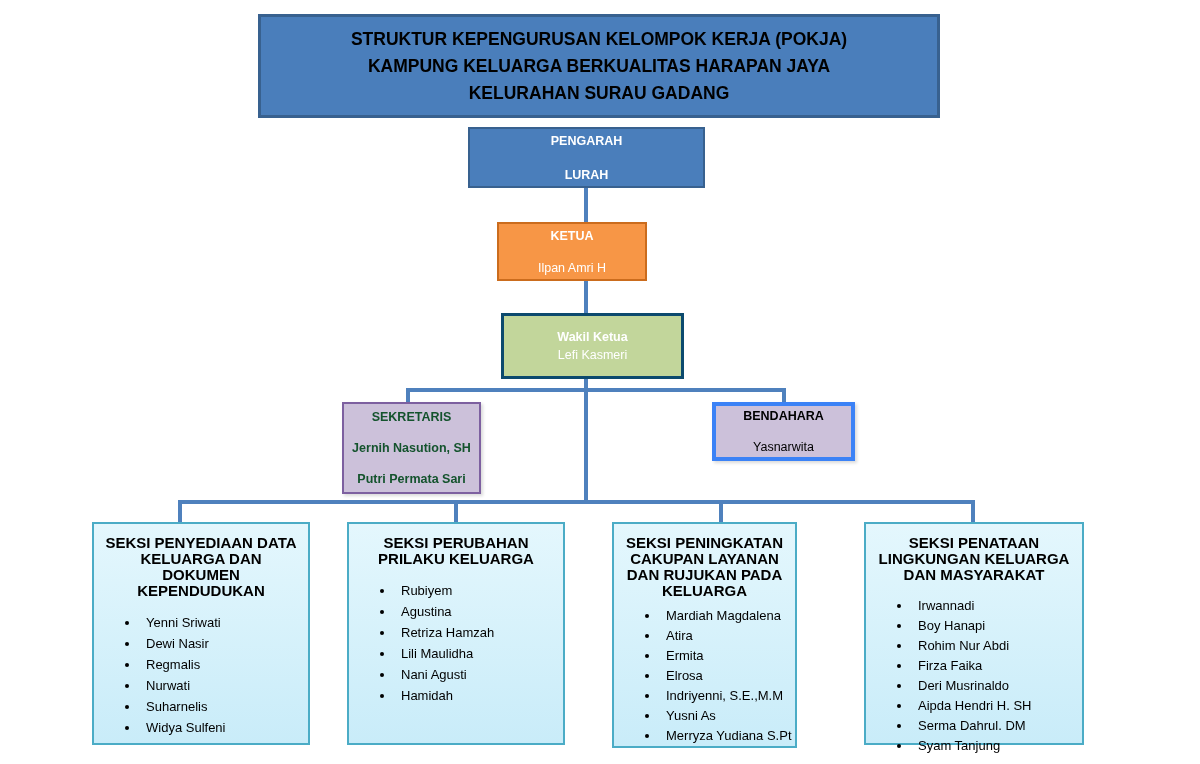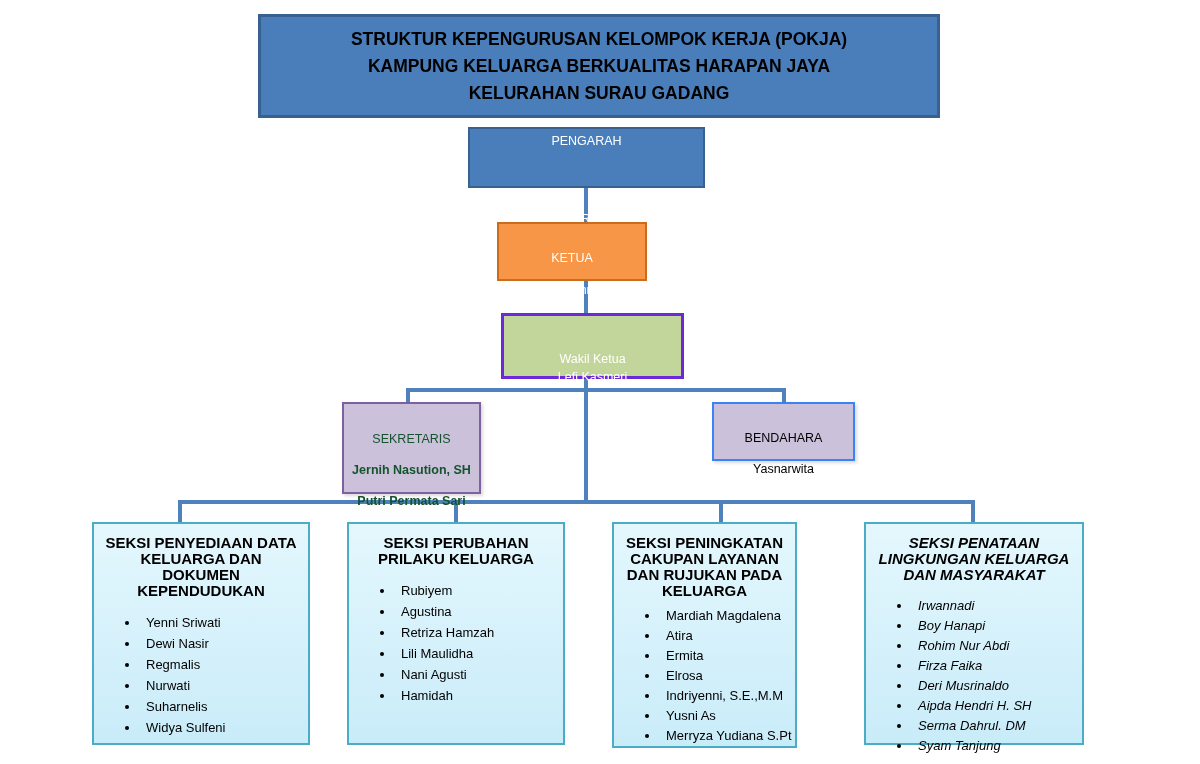--- a/index.html
+++ b/index.html
@@ -18,42 +18,42 @@
     color: #000000; font-weight: bold; font-size: 17.5px;
     display: flex; flex-direction: column; justify-content: center;
   }
   .title-line { line-height: 27px; }
 
   
   .node {
     display: flex; flex-direction: column; justify-content: center;
     font-size: 12.5px;
   }
-  .node .role { font-weight: normal; margin-top: 44px; }
+  .node .role { font-weight: bold; }
 
   .pengarah {
     left: 468px; top: 127px; width: 237px; height: 61px;
     background: #4a7ebb; border: 2px solid #38618f; color: #fff; gap: 20px;
   }
   .ketua {
     left: 497px; top: 222px; width: 150px; height: 59px;
     background: #f79646; border: 2px solid #cb6c1d; color: #fff; gap: 18px;
   }
   .wakil {
     left: 501px; top: 313px; width: 183px; height: 66px;
-    background: #c2d69b; border: 3px solid #6d28d9; color: #fff; gap: 4px;
+    background: #c2d69b; border: 3px solid #0c4a6e; color: #fff; gap: 4px;
   }
   .sekretaris {
     left: 342px; top: 402px; width: 139px; height: 92px;
     background: #ccc1da; border: 2px solid #7d60a0; color: #14532d; gap: 17px;
     box-shadow: 2px 2px 3px rgba(0,0,0,0.15); font-weight: bold;
   }
   .bendahara {
     left: 712px; top: 402px; width: 143px; height: 59px;
-    background: #ccc1da; border: 2px solid #3b82f6; color: #000; gap: 17px;
+    background: #ccc1da; border: 4px solid #3b82f6; color: #000; gap: 17px;
     box-shadow: 2px 2px 3px rgba(0,0,0,0.15);
     text-align: center;
   }
 
   
   .seksi {
     top: 522px; height: 223px; width: 218px;
     background: linear-gradient(180deg, #e4f7fd 0%, #c9ecf9 100%);
     border: 2px solid #4bacc6;
     padding-top: 11px;
@@ -64,21 +64,21 @@
   }
   .seksi ul {
     margin-top: 13px; text-align: left; padding-left: 46px; list-style: disc;
   }
   .seksi li { font-size: 13px; line-height: 21px; padding-left: 6px; }
   .seksi.s3 { left: 612px; width: 185px; height: 226px; }
   .seksi.s3 ul { margin-top: 7px; }
   .seksi.tight li { line-height: 20px; }
   .seksi.s1 { left: 92px; }
   .seksi.s2 { left: 347px; }
-  .seksi.s4 { left: 864px; width: 220px; font-style: italic; }
+  .seksi.s4 { left: 864px; width: 220px; }
 </style>
 </head>
 <body>
 
 <div class="canvas">
 
   <div class="connector" style="left:584px; top:188px; width:4px; height:34px;"></div>
   <div class="connector" style="left:584px; top:281px; width:4px; height:32px;"></div>
   <div class="connector" style="left:584px; top:379px; width:4px; height:125px;"></div>
   <div class="connector" style="left:406px; top:388px; width:380px; height:4px;"></div>

